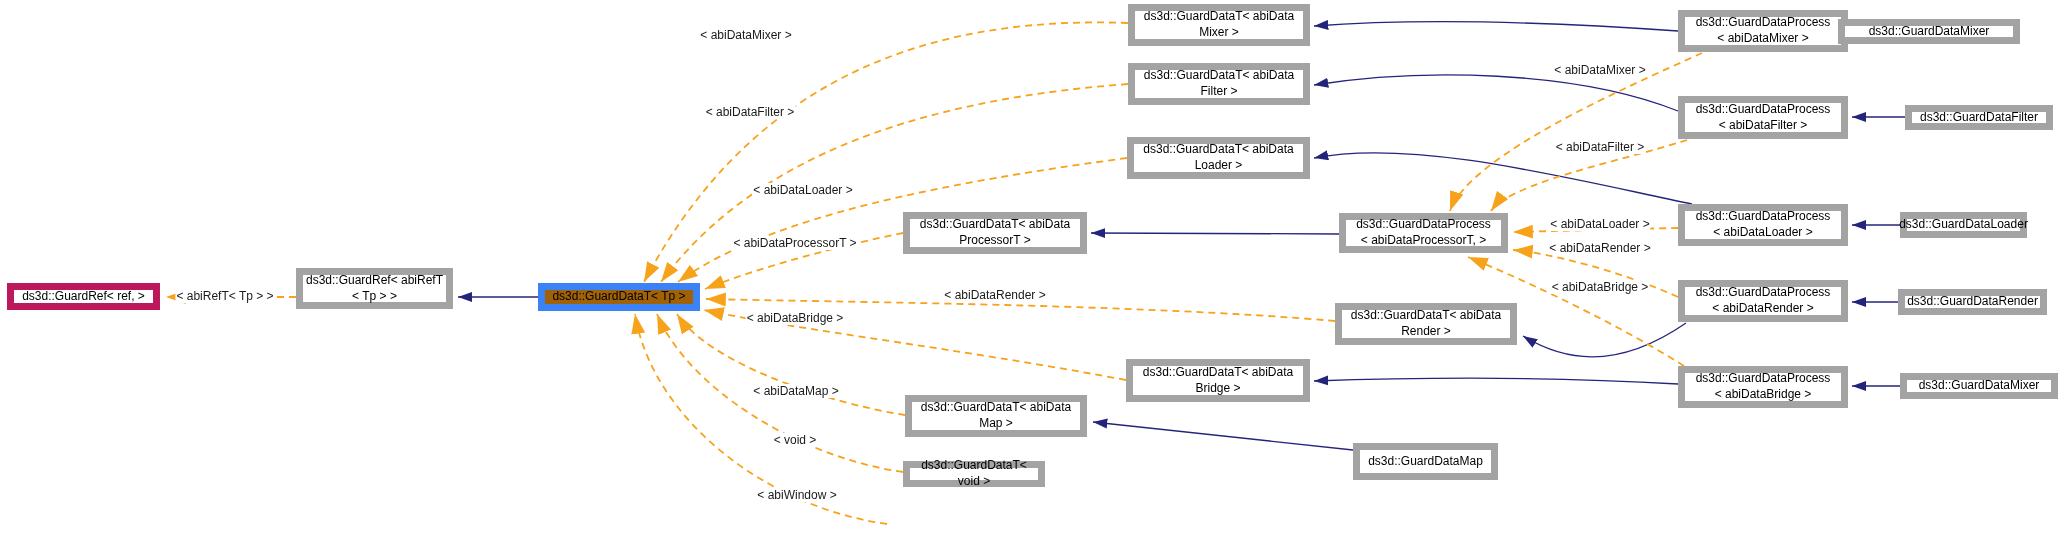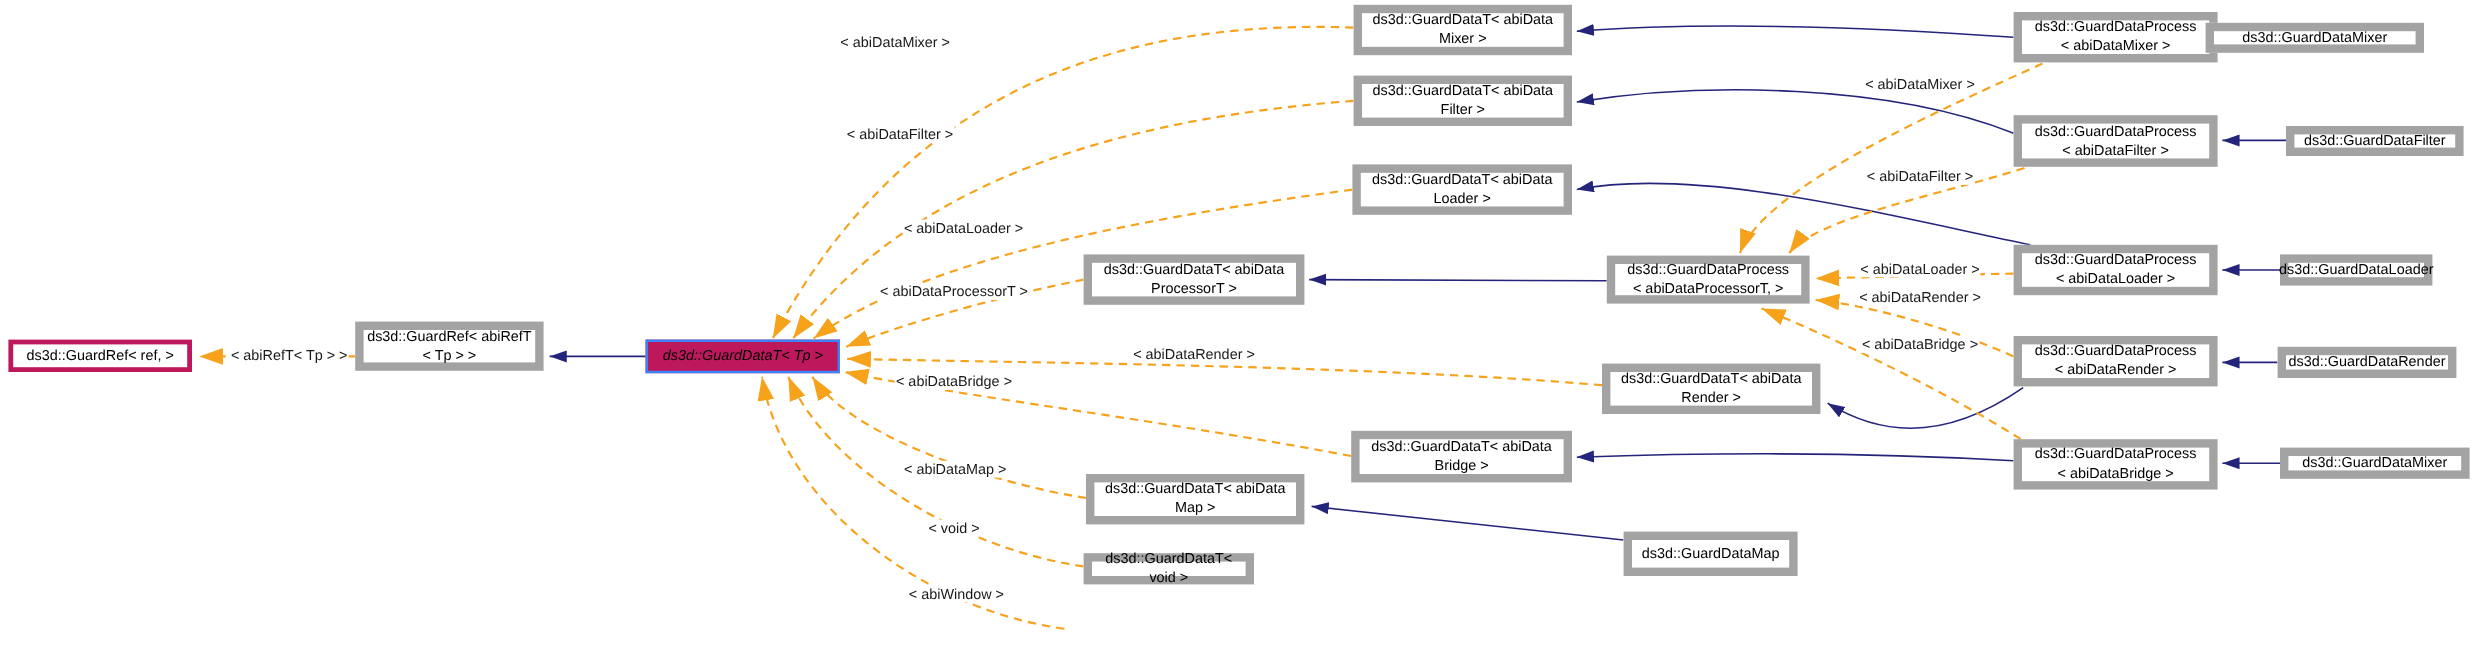--- a/index.html
+++ b/index.html
@@ -18,22 +18,22 @@
     text-align:center;
     background:#ffffff;
     border:7px solid #a3a3a3;
     color:#000;
     font-size:12px;
     line-height:1.3;
     white-space:pre-line;
     z-index:2;
     cursor:pointer;
   }
-  .node.current{background:#be185d;border:2px solid #3b82f6;cursor:default;font-style:italic;}
-  .node.bold{border:4px solid #be185d;}
+  .node.current{background:#a16207;border:7px solid #3b82f6;cursor:default;}
+  .node.bold{border:7px solid #be185d;}
   .elabel{
     position:absolute;
     transform:translate(-50%,-50%);
     font-size:12px;
     color:#1a1a1a;
     background:#ffffff;
     padding:0 1px;
     white-space:nowrap;
     z-index:3;
   }
@@ -122,21 +122,21 @@
   <div class="node" style="left:1678px;top:366px;width:170px;height:42px">ds3d::GuardDataProcess
 &lt; abiDataBridge &gt;</div>
 
   <div class="node" style="left:1838px;top:19px;width:182px;height:25px">ds3d::GuardDataMixer</div>
   <div class="node" style="left:1905px;top:105px;width:148px;height:25px">ds3d::GuardDataFilter</div>
   <div class="node" style="left:1900px;top:212px;width:127px;height:26px">ds3d::GuardDataLoader</div>
   <div class="node" style="left:1898px;top:289px;width:149px;height:26px">ds3d::GuardDataRender</div>
   <div class="node" style="left:1900px;top:373px;width:158px;height:26px">ds3d::GuardDataMixer</div>
   <div class="node" style="left:1353px;top:443px;width:145px;height:37px">ds3d::GuardDataMap</div>
 
-  <div class="elabel" style="left:241px;top:296px">&lt; abiRefT&lt; Tp &gt; &gt;</div>
+  <div class="elabel" style="left:225px;top:296px">&lt; abiRefT&lt; Tp &gt; &gt;</div>
   <div class="elabel" style="left:746px;top:35px">&lt; abiDataMixer &gt;</div>
   <div class="elabel" style="left:750px;top:112px">&lt; abiDataFilter &gt;</div>
   <div class="elabel" style="left:803px;top:190px">&lt; abiDataLoader &gt;</div>
   <div class="elabel" style="left:795px;top:243px">&lt; abiDataProcessorT &gt;</div>
   <div class="elabel" style="left:995px;top:295px">&lt; abiDataRender &gt;</div>
   <div class="elabel" style="left:795px;top:318px">&lt; abiDataBridge &gt;</div>
   <div class="elabel" style="left:796px;top:391px">&lt; abiDataMap &gt;</div>
   <div class="elabel" style="left:795px;top:440px">&lt; void &gt;</div>
   <div class="elabel" style="left:797px;top:495px">&lt; abiWindow &gt;</div>
   <div class="elabel" style="left:1600px;top:70px">&lt; abiDataMixer &gt;</div>

